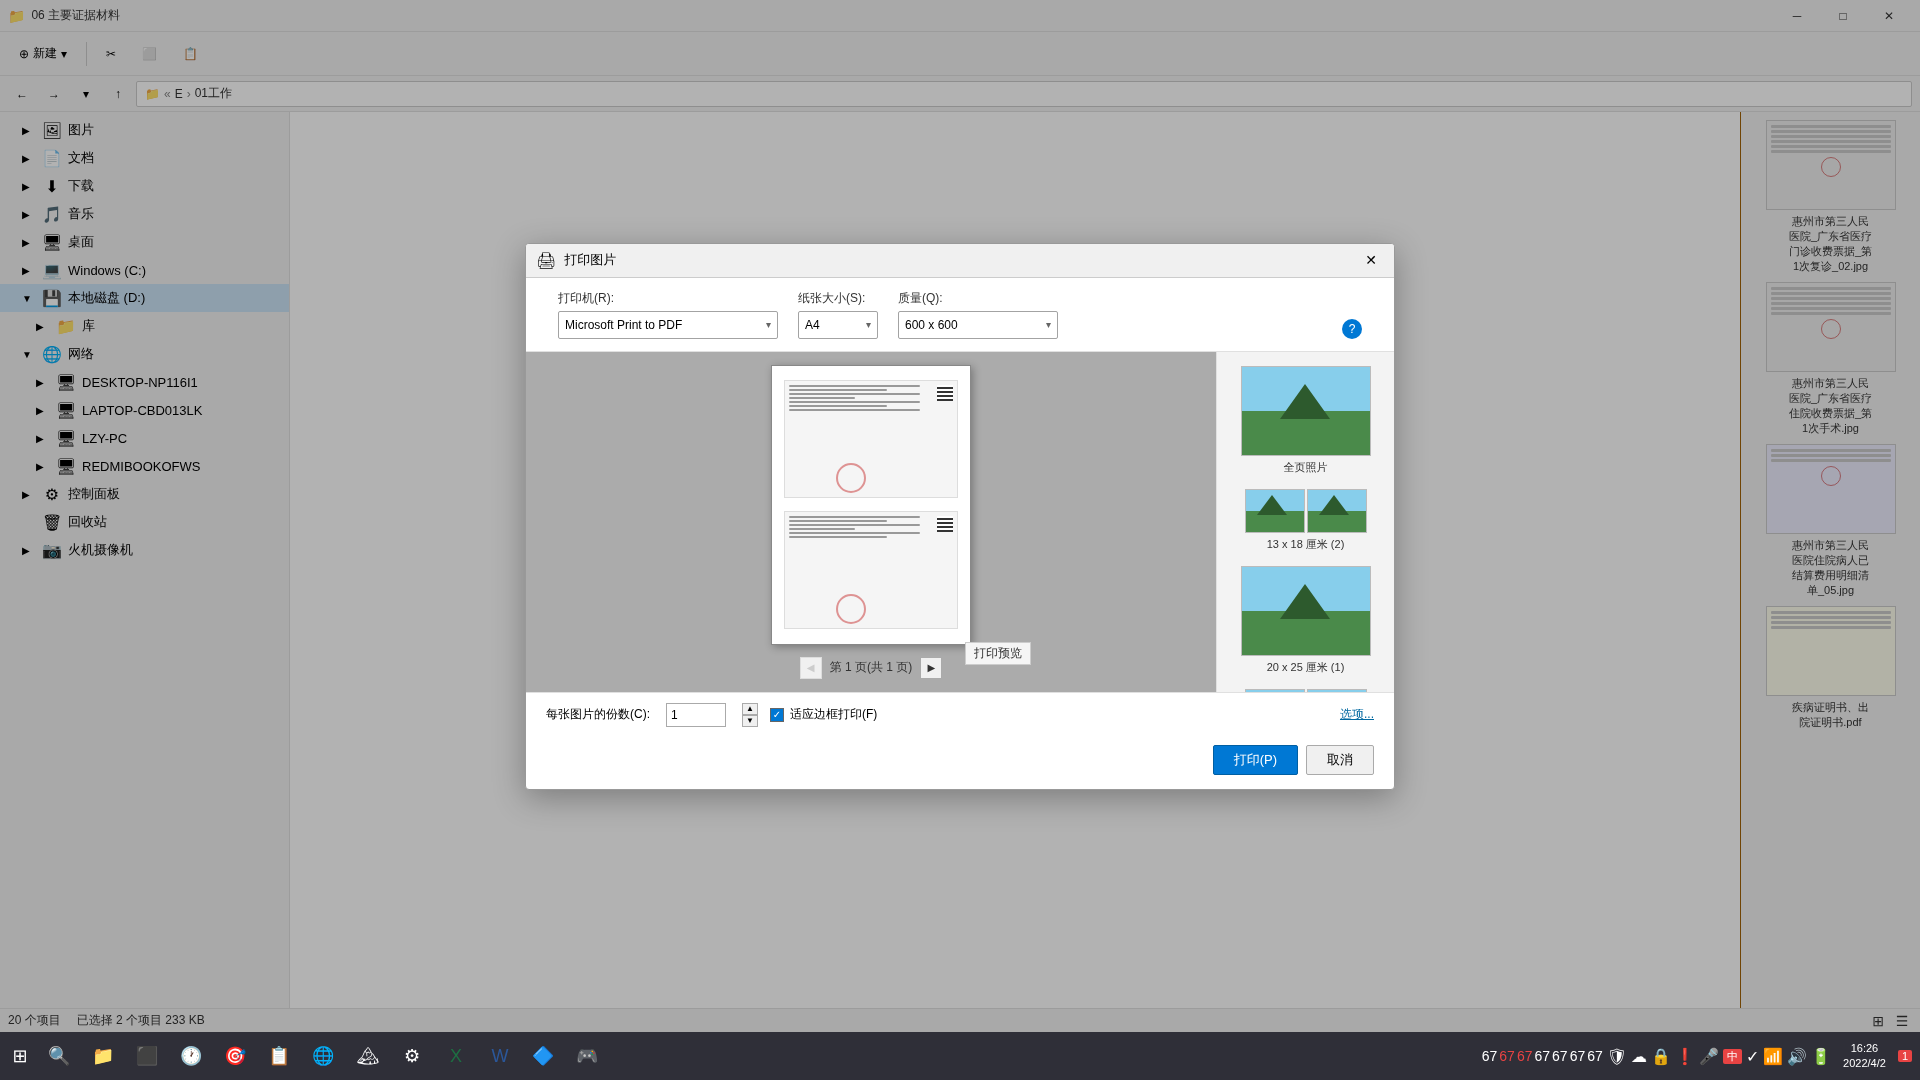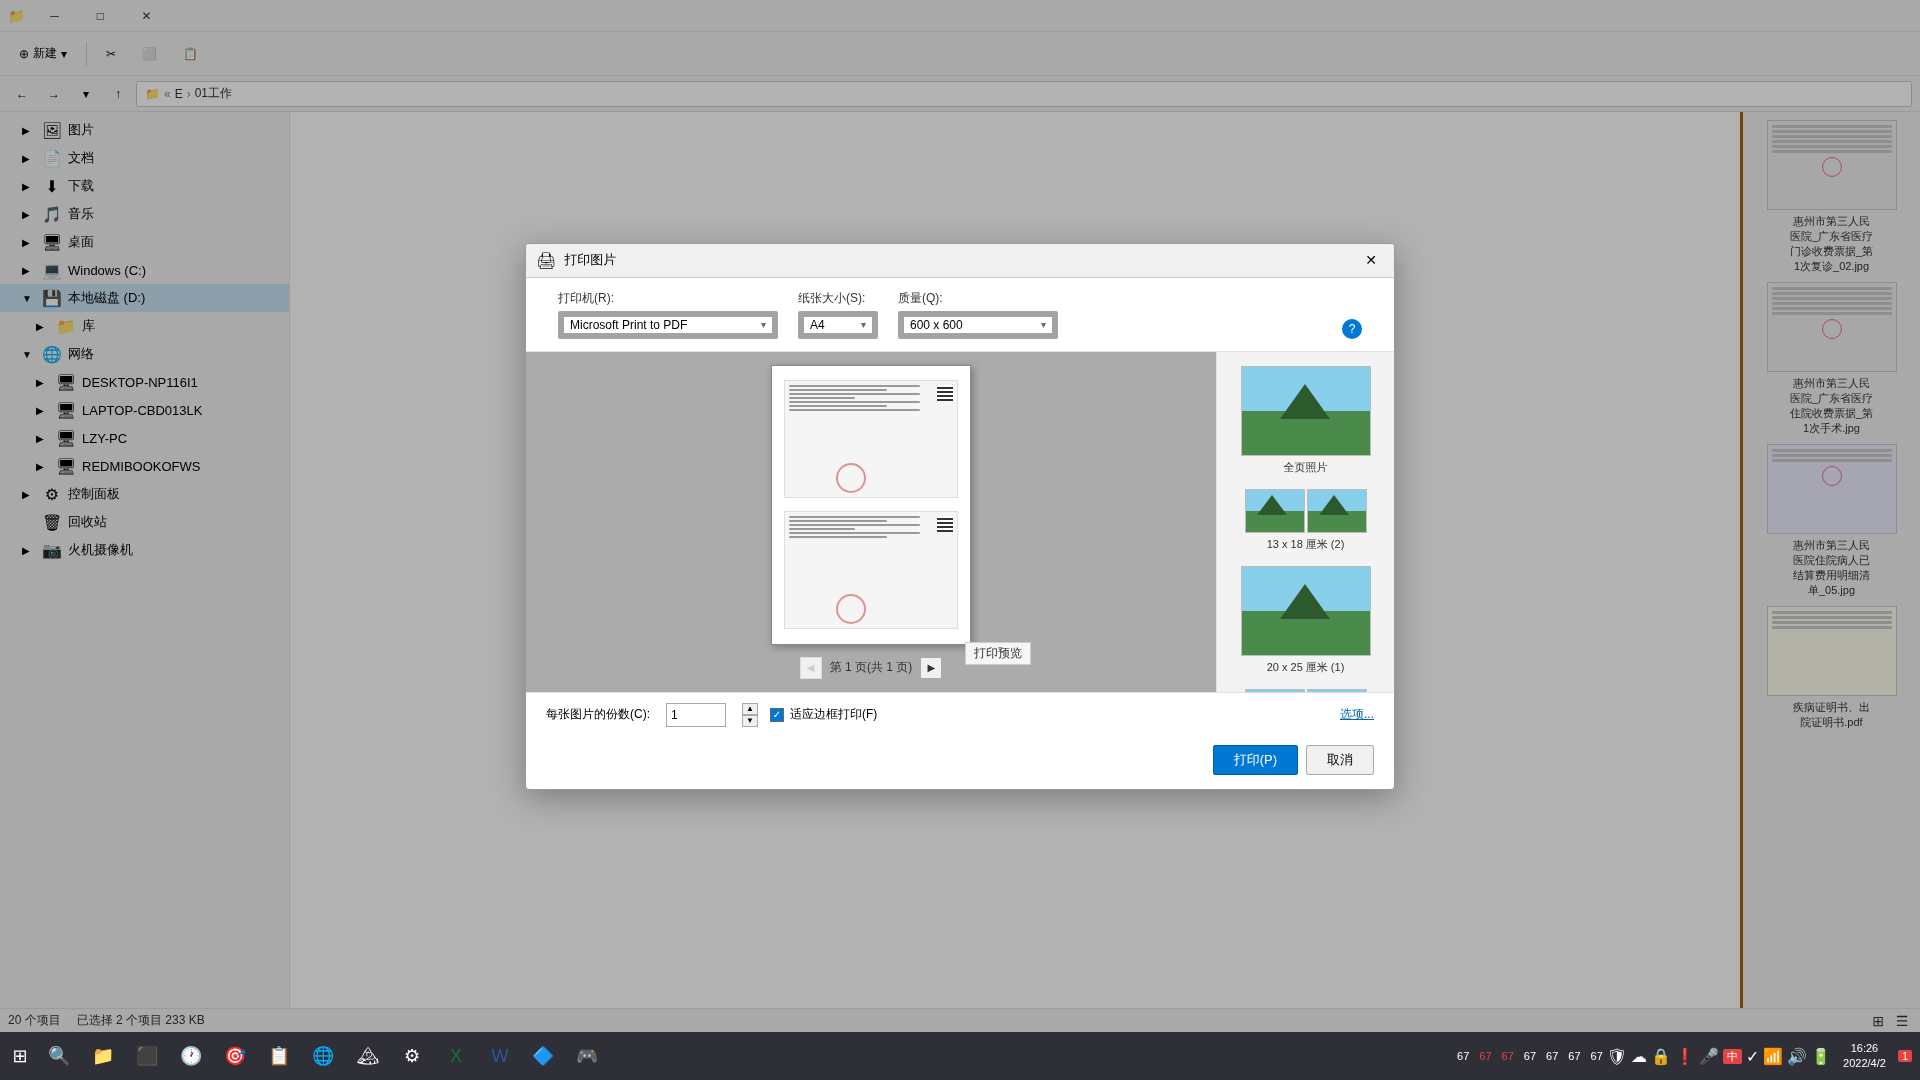--- a/index.html
+++ b/index.html
@@ -45,22 +45,22 @@
     .taskbar-right {
       margin-left: auto;
       display: flex;
       align-items: center;
       gap: 4px;
       padding-right: 8px;
       font-size: 11px;
     }
     .taskbar-numbers {
       display: flex;
-      gap: 10px;
-      font-size: 11px;
+      gap: 2px;
+      font-size: 14px;
     }
     .taskbar-numbers span { color: white; }
     .taskbar-time {
       text-align: center;
       line-height: 1.4;
       font-size: 11px;
       padding: 0 8px;
     }
     .taskbar-notif {
       background: #e84343;
@@ -198,21 +198,21 @@
       overflow: hidden;
     }
     .file-list-area {
       flex: 1;
       background: white;
       padding: 8px;
     }
     .right-panel {
       width: 180px;
       background: #f3f3f3;
-      border-left: 3px solid #a16207;
+      border-left: 1px solid #a16207;
       overflow-y: auto;
       padding: 8px;
       display: flex;
       flex-direction: column;
       gap: 8px;
     }
     .preview-item {
       display: flex;
       flex-direction: column;
       align-items: center;
@@ -314,21 +314,21 @@
       border-bottom: 1px solid #e0e0e0;
     }
     .ctrl-group {
       display: flex;
       flex-direction: column;
       gap: 4px;
     }
     .ctrl-label { font-size: 12px; color: #333; }
     .ctrl-select {
       height: 28px;
-      border: 6px solid #a3a3a3;
+      border: 1px solid #a3a3a3;
       border-radius: 2px;
       padding: 0 24px 0 6px;
       font-size: 12px;
       background: white;
       cursor: pointer;
       display: flex;
       align-items: center;
       position: relative;
       min-width: 200px;
     }
@@ -626,20 +626,21 @@
       border-bottom: 35px solid #2d5a2d;
     }
   </style>
 </head>
 <body>
 
 <div class="explorer-window">
 
   <div class="explorer-titlebar">
     <span class="explorer-titlebar-icon">📁</span>
+    <span class="explorer-title-text">06 主要证据材料</span>
     <div class="window-controls">
       <div class="win-btn">─</div>
       <div class="win-btn">□</div>
       <div class="win-btn close">✕</div>
     </div>
   </div>
 
   <div class="explorer-toolbar">
     <div class="toolbar-btn">
       <span>⊕</span>

